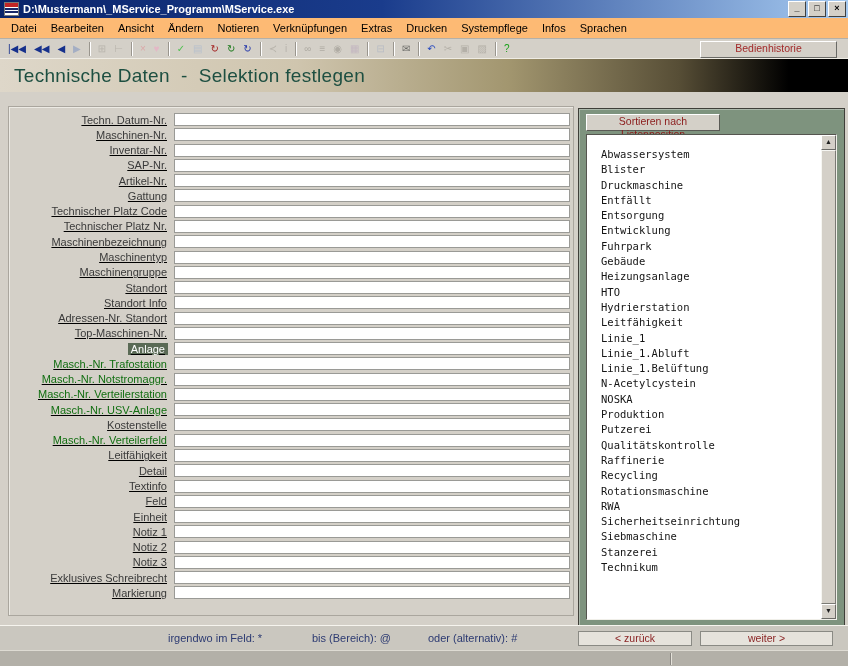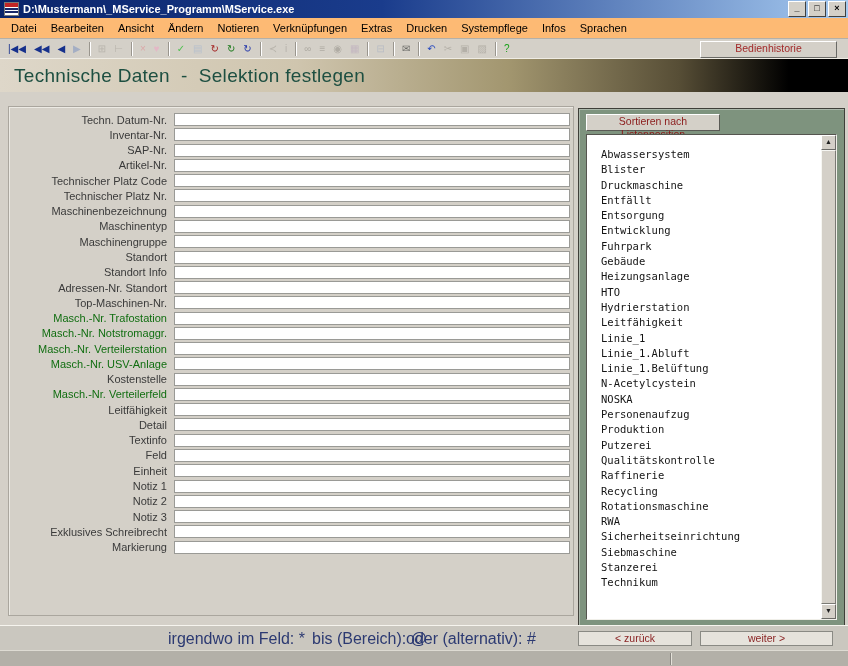--- a/index.html
+++ b/index.html
@@ -32,21 +32,21 @@
     color:#a22a2a;font-size:10.5px;line-height:13px;text-align:center;}
   
   .header{position:absolute;left:0;top:58px;right:0;height:34px;
     background:linear-gradient(90deg,#ded7c9 0%,#cfc5ae 35%,#a2966f 60%,#574e36 80%,#000 93%);
     display:flex;align-items:center;padding-left:14px;box-sizing:border-box;
     border-top:1px solid #efece4;}
   .header-title{color:#1d4f41;font-size:19px;white-space:pre;letter-spacing:0.3px;}
   
   .form-box{position:absolute;left:8px;top:106px;width:564px;height:508px;
     border:1px solid #aaa69e;box-shadow:inset 1px 1px 0 #eceae4;}
-  .form-rows{position:absolute;left:12px;top:112px;width:562px;}
+  .form-rows{position:absolute;left:12px;top:112px;width:562px;text-decoration:underline;}
   .form-row{display:flex;align-items:center;height:15.28px;}
   .lblwrap{width:156px;text-align:right;font-size:11px;color:#3a3a3a;white-space:nowrap;}
   .lbl{padding:0 1px;}
   .lbl.green{color:#116e11;}
   .lbl.selected{background:#5a6a55;color:#fff;padding:0 3px;}
   .fld{margin-left:6px;width:390px;height:11px;background:#fff;
     border:1px solid #9a9a96;font-size:10px;padding:0 2px;font-family:"Liberation Sans",sans-serif;}
   
   .panel{position:absolute;left:578px;top:108px;width:267px;height:520px;box-sizing:border-box;
     background:#7e937e;border:1px solid #3f3f39;box-shadow:inset 1px 1px 0 rgba(255,255,255,0.35);}
@@ -62,22 +62,22 @@
   .scrollbar{position:absolute;right:0;top:0;bottom:0;width:15px;background:#d4d0c8;}
   .sb-btn{position:absolute;left:0;width:15px;height:15px;box-sizing:border-box;background:#d4d0c8;
     border:1px solid;border-color:#fff #6a6a66 #6a6a66 #fff;
     font-size:7px;line-height:12px;text-align:center;color:#202020;}
   .sb-up{top:0;} .sb-down{bottom:0;}
   .sb-thumb{position:absolute;left:0;top:15px;bottom:15px;width:15px;box-sizing:border-box;
     background:#d4d0c8;border:1px solid;border-color:#f6f6f2 #7a7a74 #7a7a74 #f6f6f2;}
   
   .footerbar{position:absolute;left:0;right:0;top:625px;height:25px;background:#cac7bf;
     border-top:1px solid #f6f4ee;}
-  .hint{position:absolute;top:0;height:25px;line-height:25px;font-size:16px;color:#2c3a72;}
-  .hint1{left:168px;} .hint2{left:312px;} .hint3{left:406px;}
+  .hint{position:absolute;top:0;height:25px;line-height:25px;font-size:11px;color:#2c3a72;}
+  .hint1{left:168px;} .hint2{left:312px;} .hint3{left:428px;}
   .nav-btn{position:absolute;top:5px;height:15px;box-sizing:border-box;background:#e6e3dc;
     border:1px solid #8a8a84;color:#8b2525;font-size:10.5px;line-height:13px;text-align:center;}
   .back-btn{left:578px;width:114px;} .next-btn{left:700px;width:133px;}
   
   .statusbar{position:absolute;left:0;right:0;top:650px;height:16px;background:#b3b0a8;
     border-top:1px solid #dedbd3;}
   .status-pane1{position:absolute;left:2px;top:2px;width:668px;bottom:2px;
     border-right:1px solid #8a8782;box-shadow:1px 0 0 #e4e1d9;}
 </style>
 </head>
@@ -201,36 +201,44 @@
 </div>
 
 <div class="form-box"></div>
 <div class="form-rows">
 
     <div class="form-row">
       <div class="lblwrap"><span class="lbl">Techn. Datum-Nr.</span></div>
       <input class="fld" type="text" value="" style="">
     </div>
 
+    <div class="form-row">
+      <div class="lblwrap"><span class="lbl">Maschinen-Nr.</span></div>
+      <input class="fld" type="text" value="" style="">
+    </div>
 
     <div class="form-row">
       <div class="lblwrap"><span class="lbl">Inventar-Nr.</span></div>
       <input class="fld" type="text" value="" style="">
     </div>
 
     <div class="form-row">
       <div class="lblwrap"><span class="lbl">SAP-Nr.</span></div>
       <input class="fld" type="text" value="" style="">
     </div>
 
     <div class="form-row">
       <div class="lblwrap"><span class="lbl">Artikel-Nr.</span></div>
       <input class="fld" type="text" value="" style="">
     </div>
 
+    <div class="form-row">
+      <div class="lblwrap"><span class="lbl">Gattung</span></div>
+      <input class="fld" type="text" value="" style="">
+    </div>
 
     <div class="form-row">
       <div class="lblwrap"><span class="lbl">Technischer Platz Code</span></div>
       <input class="fld" type="text" value="" style="">
     </div>
 
     <div class="form-row">
       <div class="lblwrap"><span class="lbl">Technischer Platz Nr.</span></div>
       <input class="fld" type="text" value="" style="">
     </div>
@@ -263,20 +271,24 @@
     <div class="form-row">
       <div class="lblwrap"><span class="lbl">Adressen-Nr. Standort</span></div>
       <input class="fld" type="text" value="" style="">
     </div>
 
     <div class="form-row">
       <div class="lblwrap"><span class="lbl">Top-Maschinen-Nr.</span></div>
       <input class="fld" type="text" value="" style="">
     </div>
 
+    <div class="form-row">
+      <div class="lblwrap"><span class="lbl selected">Anlage</span></div>
+      <input class="fld" type="text" value="" style="">
+    </div>
 
     <div class="form-row">
       <div class="lblwrap"><span class="lbl green">Masch.-Nr. Trafostation</span></div>
       <input class="fld" type="text" value="" style="">
     </div>
 
     <div class="form-row">
       <div class="lblwrap"><span class="lbl green">Masch.-Nr. Notstromaggr.</span></div>
       <input class="fld" type="text" value="" style="">
     </div>
@@ -386,21 +398,20 @@
         <div class="list-item">Linie_1</div>
 
         <div class="list-item">Linie_1.Abluft</div>
 
         <div class="list-item">Linie_1.Belüftung</div>
 
         <div class="list-item">N-Acetylcystein</div>
 
         <div class="list-item">NOSKA</div>
 
-        <div class="list-item">Personenaufzug</div>
 
         <div class="list-item">Produktion</div>
 
         <div class="list-item">Putzerei</div>
 
         <div class="list-item">Qualitätskontrolle</div>
 
         <div class="list-item">Raffinerie</div>
 
         <div class="list-item">Recycling</div>

